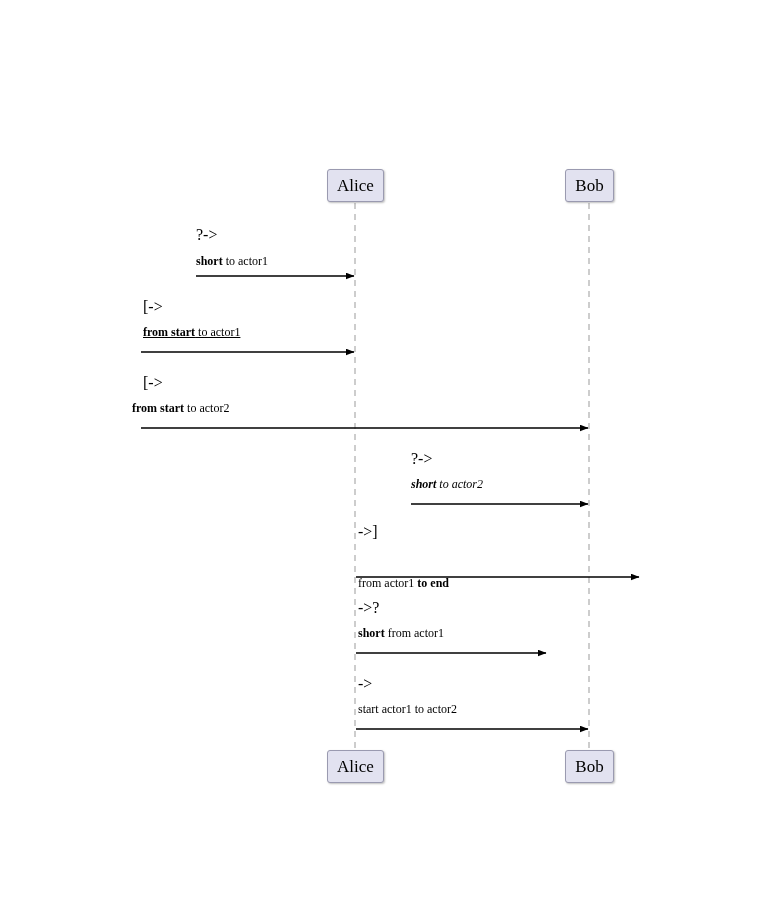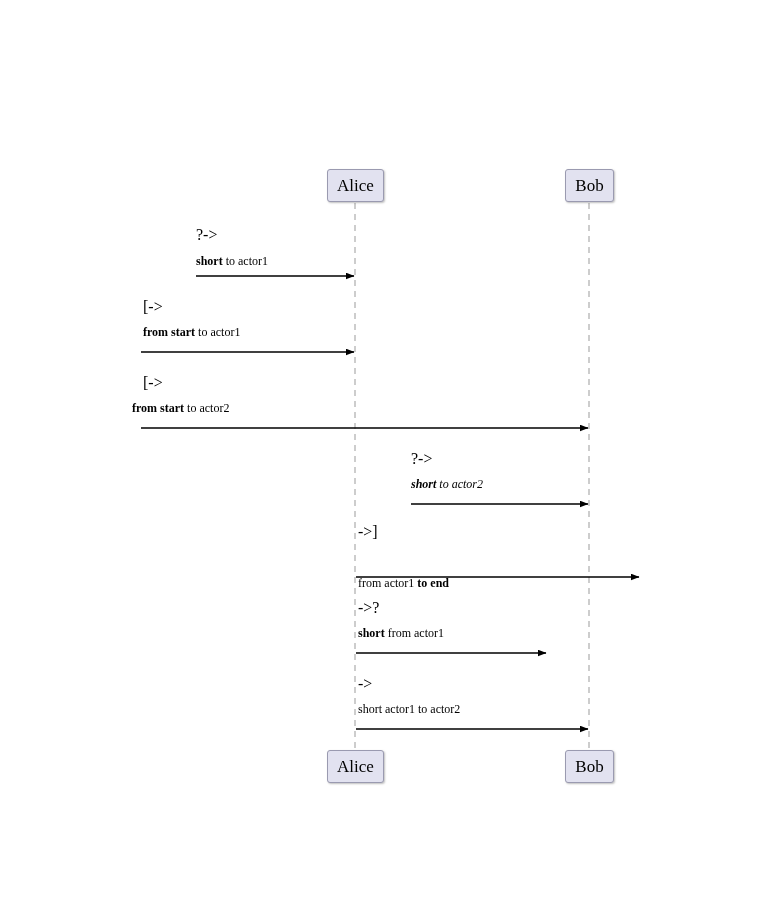--- a/index.html
+++ b/index.html
@@ -96,21 +96,21 @@
   <div class="actor-box" style="left:565px; top:724px; width:49px; height:33px;">
     <span>Bob</span>
   </div>
 
   <div class="msg-arrowcode" style="left:196px; top:200px;">?-&gt;</div>
   <div class="msg-label" style="left:196px; top:229px;">
     <b>short</b><span> to actor1</span>
   </div>
 
   <div class="msg-arrowcode" style="left:143px; top:272px;">[-&gt;</div>
-  <div class="msg-label" style="left:143px; top:300px;">
+  <div class="msg-label" style="left:143px; top:300px;text-decoration:underline;">
     <b>from start</b><span> to actor1</span>
   </div>
 
   <div class="msg-arrowcode" style="left:143px; top:348px;">[-&gt;</div>
   <div class="msg-label" style="left:132px; top:376px;">
     <b>from start</b><span> to actor2</span>
   </div>
 
   <div class="msg-arrowcode" style="left:411px; top:424px;">?-&gt;</div>
   <div class="msg-label" style="left:411px; top:452px;font-style:italic;">
@@ -122,16 +122,16 @@
     <span>from actor1 </span><b>to end</b>
   </div>
 
   <div class="msg-arrowcode" style="left:358px; top:573px;">-&gt;?</div>
   <div class="msg-label" style="left:358px; top:601px;">
     <b>short</b><span> from actor1</span>
   </div>
 
   <div class="msg-arrowcode" style="left:358px; top:649px;">-&gt;</div>
   <div class="msg-label" style="left:358px; top:677px;">
-    <span>short actor1 to actor2</span>
+    <span>start actor1 to actor2</span>
   </div>
 
 </div>
 
 </body></html>

